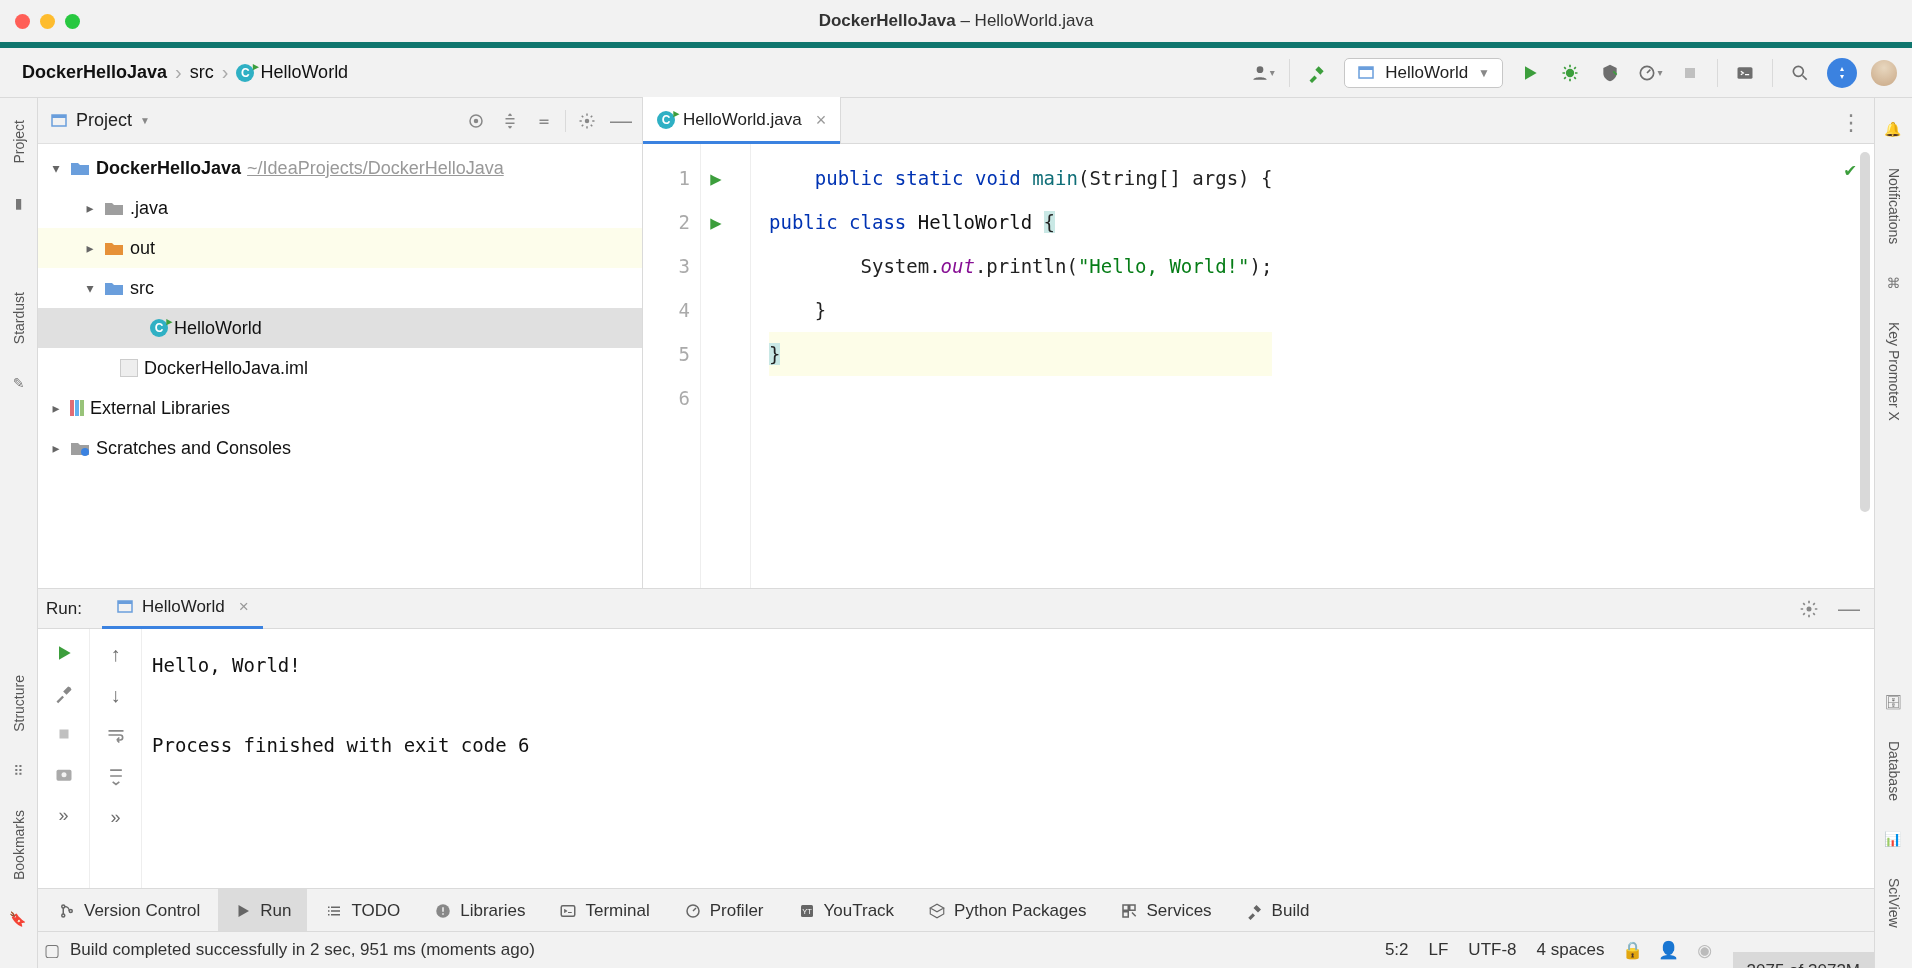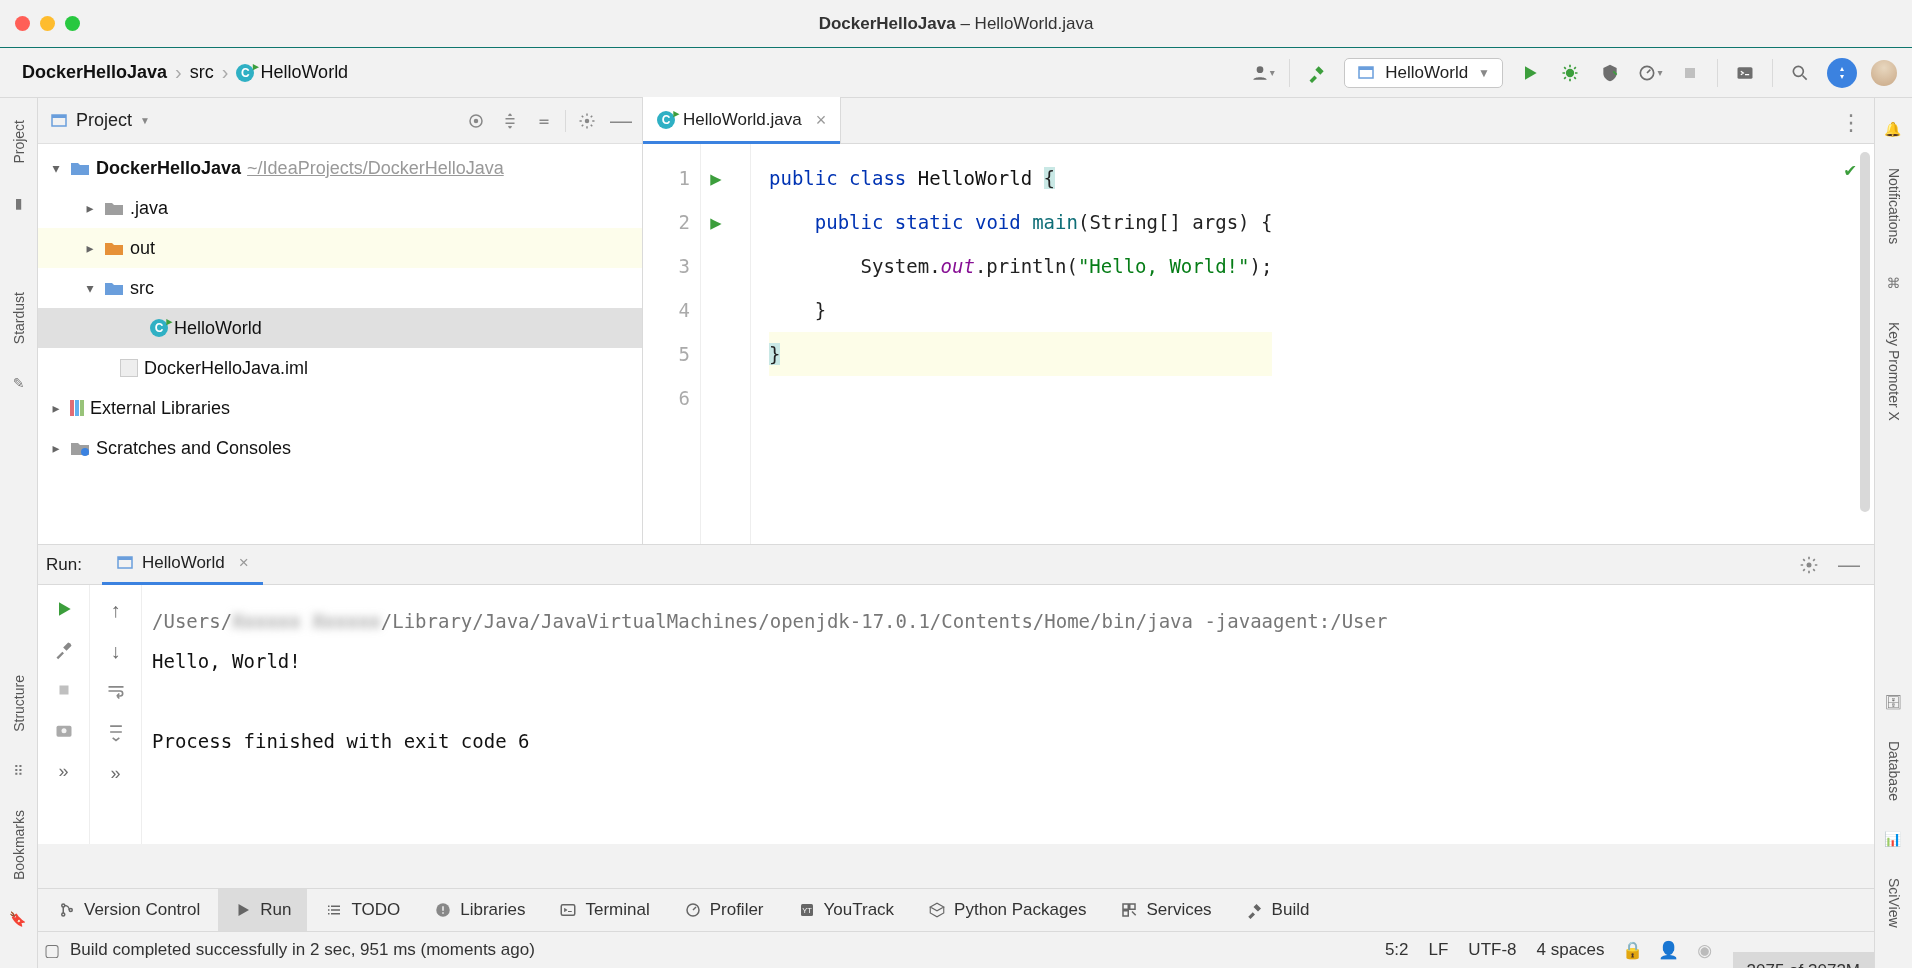--- a/index.html
+++ b/index.html
@@ -13,21 +13,21 @@
       overflow: hidden;
       display: flex;
       flex-direction: column;
     }
     .titlebar {
       height: 48px;
       display: flex;
       align-items: center;
       position: relative;
       background: #f2f2f2;
-      border-bottom: 1px solid #0f766e;
+      border-bottom: 6px solid #0f766e;
     }
     .traffic-lights { display:flex; gap:10px; padding-left:15px; }
     .light { width:15px; height:15px; border-radius:50%; }
     .light.red{background:#ff5f57;} .light.yellow{background:#febc2e;} .light.green{background:#28c840;}
     .title {
       position:absolute; left:0; right:0; text-align:center;
       font-size:17px; color:#333; font-weight:400; pointer-events:none;
     }
     .title b { font-weight:700; }
     .navbar {
@@ -112,21 +112,21 @@
     .run-header .label{font-size:17px;color:#222;padding-right:10px;}
     .run-tab{display:flex;align-items:center;gap:8px;font-size:17px;padding:0 14px;height:40px;border-bottom:3px solid #3b82e0;}
     .run-header .right{margin-left:auto;display:flex;align-items:center;gap:14px;padding-right:12px;}
     .run-body{flex:1;display:flex;}
     .run-icons{width:52px;display:flex;flex-direction:column;align-items:center;gap:18px;padding-top:14px;color:#6e6e6e;border-right:1px solid #eee;}
     .run-icons2{width:52px;display:flex;flex-direction:column;align-items:center;gap:18px;padding-top:14px;color:#6e6e6e;border-right:1px solid #eee;}
     .console{flex:1;font-family:"Menlo","Consolas",monospace;font-size:19px;padding:16px 10px;line-height:40px;color:#111;overflow:hidden;white-space:nowrap;}
     .console .cmd{color:#777;}
     .console .blur{filter:blur(4px);}
     
-    .bottom-strip{height:43px;display:flex;align-items:center;background:#f2f2f2;border-top:1px solid #dadada;padding:0 4px;font-size:17px;color:#333;gap:2px;margin-top:44px;}
+    .bottom-strip{height:43px;display:flex;align-items:flex-start;background:#f2f2f2;border-top:1px solid #dadada;padding:0 4px;font-size:17px;color:#333;gap:2px;}
     .bt-item{display:flex;align-items:center;gap:8px;padding:0 16px;height:43px;cursor:pointer;}
     .bt-item.active{background:#dcdcdc;}
     .bt-item svg{width:18px;height:18px;}
     
     .statusbar{height:37px;display:flex;align-items:center;background:#f2f2f2;border-top:1px solid #dadada;font-size:17px;color:#333;padding:0 0 0 6px;}
     .statusbar .left{display:flex;align-items:center;gap:10px;}
     .statusbar .right{margin-left:auto;display:flex;align-items:center;gap:20px;}
     .mem{background:#d9d9d9;padding:0 14px;height:37px;display:flex;align-items:center;margin-top:41px;}
     .smallicon{width:16px;height:16px;display:inline-flex;align-items:center;justify-content:center;color:#777;}
     .green-play{color:#3c9e3c;}
@@ -373,22 +373,22 @@
           <div class="run-gutter">
             <div class="gplay">▶</div>
             <div class="gplay">▶</div>
             <div></div>
               <div></div>
               <div></div>
               <div></div>
           </div>
           <div class="fold-gutter"></div>
           <div class="code">
+            <div>&nbsp;&nbsp;&nbsp;&nbsp;<span class="kw">public</span> <span class="kw">static</span> <span class="kw">void</span> <span class="fn">main</span><span>(String[] args) {</span></div>
             <div><span class="kw">public</span> <span class="kw">class</span> <span class="cls">HelloWorld</span> <span class="hlb">{</span></div>
-            <div>&nbsp;&nbsp;&nbsp;&nbsp;<span class="kw">public</span> <span class="kw">static</span> <span class="kw">void</span> <span class="fn">main</span><span>(String[] args) {</span></div>
             <div>&nbsp;&nbsp;&nbsp;&nbsp;&nbsp;&nbsp;&nbsp;&nbsp;<span>System.</span><span class="field">out</span><span>.println(</span><span class="str">"Hello, World!"</span><span>);</span></div>
             <div>&nbsp;&nbsp;&nbsp;&nbsp;<span>}</span></div>
             <div class="cursor-line"><span class="hlb">}</span></div>
             <div>&nbsp;</div>
           </div>
           <div class="ok">✔</div>
           <div class="vscroll"></div>
         </div>
       </div>
     </div>
@@ -436,21 +436,20 @@
           <span style="font-size:20px;">↓</span>
           <span><svg width="20" height="20" viewBox="0 0 24 24" fill="none" stroke="#888" stroke-width="2">
                 <path d="M3 7h18M3 12h14a3 3 0 010 6h-4m0 0l3-3m-3 3l3 3"></path>
               </svg></span>
           <span><svg width="20" height="20" viewBox="0 0 24 24" fill="none" stroke="#888" stroke-width="2">
                 <path d="M5 5h14M5 12h14M8 19l4 3 4-3"></path>
               </svg></span>
           <span style="font-size:18px;">»</span>
         </div>
         <div class="console">
-          <div class="cmd"><span>/Users/</span><span class="blur">Xxxxxx Xxxxxx</span><span>/Library/Java/JavaVirtualMachines/openjdk-17.0.1/Contents/Home/bin/java -javaagent:/User</span></div>
           <div>Hello, World!</div>
           <div>&nbsp;</div>
           <div>Process finished with exit code 6</div>
         </div>
       </div>
     </div>
 
     <div class="bottom-strip">
       <div class="bt-item">
         <svg viewBox="0 0 24 24" fill="none" stroke="#666" stroke-width="2">

